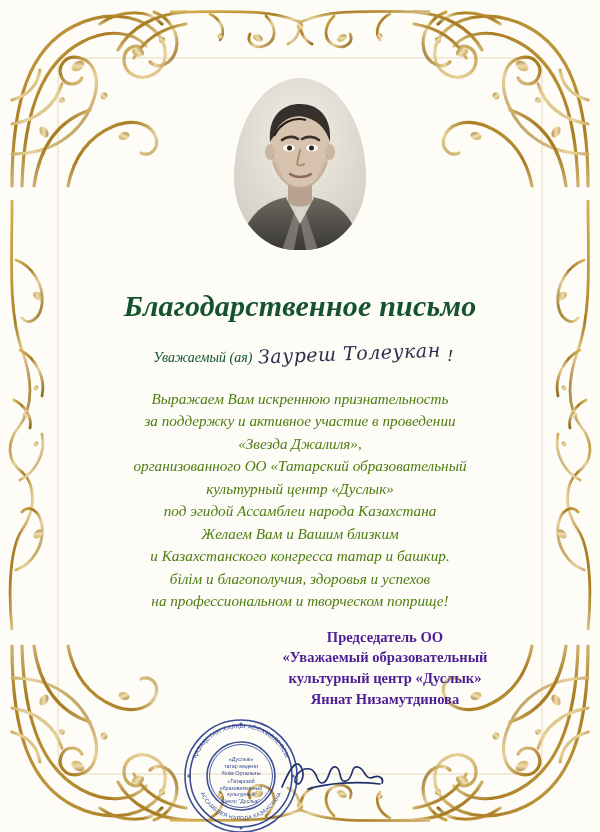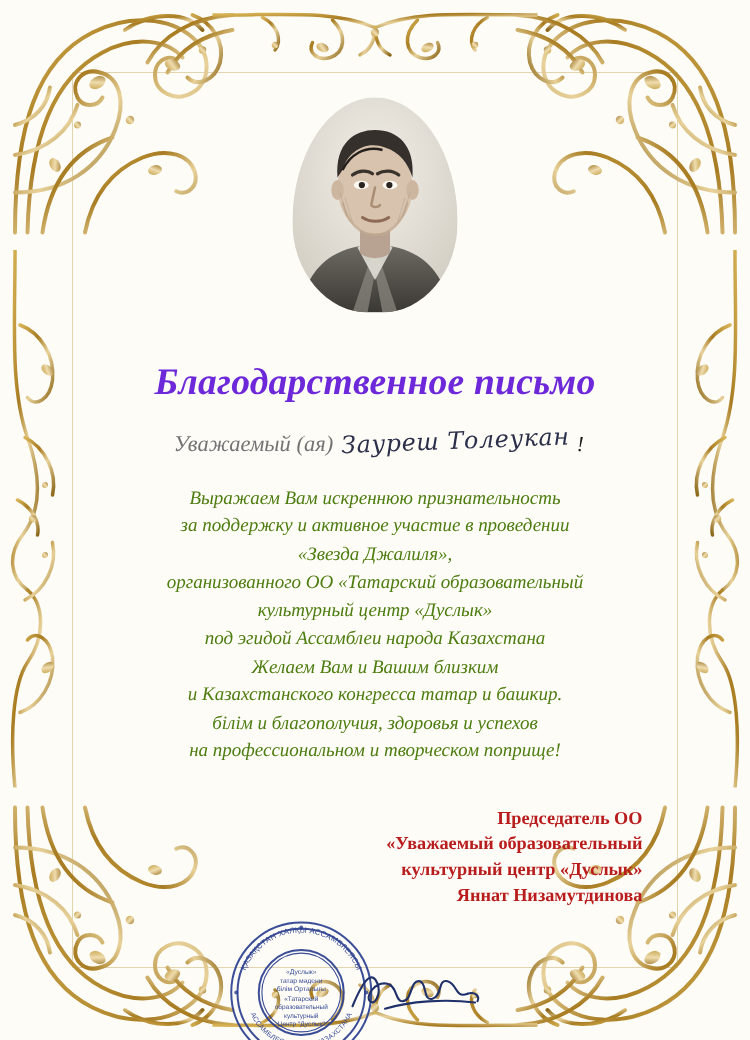--- a/index.html
+++ b/index.html
@@ -82,36 +82,36 @@
   }
   .portrait svg { display: block; }
 
   .title {
     margin-top: 40px;
     font-family: "Liberation Serif", serif;
     font-style: italic;
     font-weight: bold;
     font-size: 30px;
     letter-spacing: .2px;
-    color: #6d28d9;
+    color: #14532d;
     line-height: 1.05;
   }
 
   .salutation-row {
     margin-top: 22px;
     display: flex;
     align-items: flex-end;
     justify-content: center;
     gap: 6px;
     padding-left: 6px;
   }
   .salutation {
-    font-size: 18px;
+    font-size: 14px;
     font-style: italic;
-    color: #737373;
+    color: #14532d;
     white-space: nowrap;
   }
   .handwritten-name {
     font-family: "DejaVu Serif", serif;
     font-style: italic;
     font-size: 19px;
     color: #2b2f4a;
     letter-spacing: .5px;
     transform: rotate(-2.2deg) translateY(-2px);
     white-space: nowrap;
@@ -125,28 +125,28 @@
   .body-text {
     margin-top: 22px;
     font-size: 15.2px;
     font-style: italic;
     line-height: 1.48;
     color: #4d7c0f;
   }
   .body-text p { margin: 0; }
 
   .signature-block {
-    margin-top: 32px;
-    text-align: right;
+    margin-top: 14px;
+    text-align: center;
     padding-left: 170px;
     font-size: 14.6px;
     font-weight: bold;
     font-style: normal;
     line-height: 1.42;
-    color: #b91c1c;
+    color: #4c1d95;
   }
   .signature-block div { white-space: nowrap; }
 
   .stamp-area {
     position: relative;
     height: 110px;
     margin-top: 6px;
   }
   .stamp {
     position: absolute;

